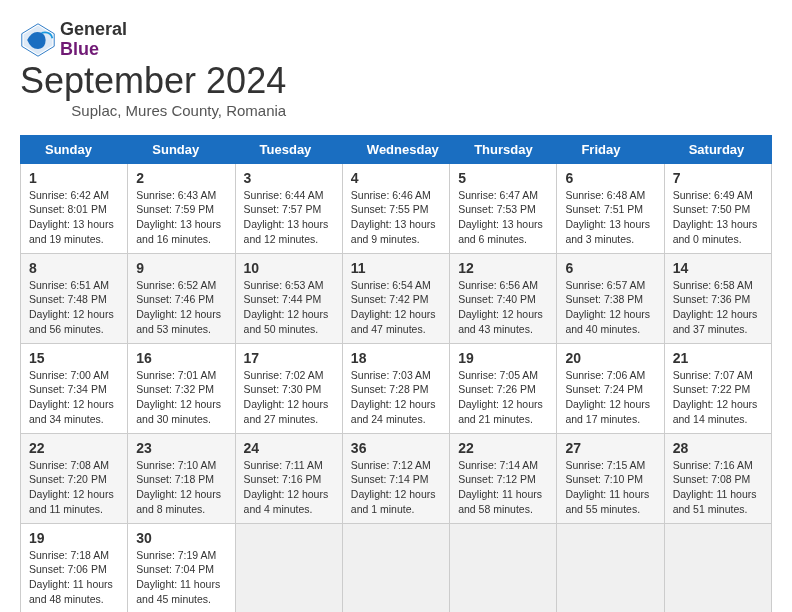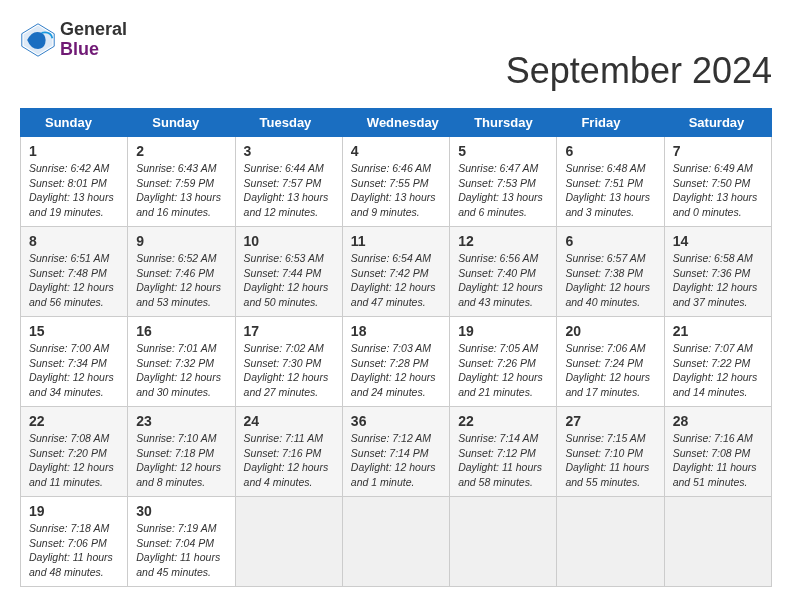--- a/index.html
+++ b/index.html
@@ -8,41 +8,41 @@
       background: #fff;
       width: 792px;
       min-height: 612px;
       padding: 20px;
     }
     .header-section {
       display: flex;
       justify-content: space-between;
       align-items: flex-start;
       margin-bottom: 16px;
+      flex-direction: column;
     }
     .logo {
       display: flex;
       align-items: center;
       gap: 4px;
     }
     .logo-text {
       font-size: 18px;
       font-weight: bold;
       color: #333;
       line-height: 1.1;
     }
     .logo-text .general { display: block; }
     .logo-text .blue { display: block; color: #701a75; }
     .logo-icon {
       width: 36px;
       height: 36px;
     }
     .title-section {
       text-align: right;
-      margin-top: 30px;
     }
     .calendar-title {
       font-size: 36px;
       font-weight: normal;
       color: #333;
     }
     .calendar-subtitle {
       font-size: 15px;
       color: #555;
     }
@@ -71,21 +71,20 @@
     .day-num {
       font-size: 14px;
       font-weight: bold;
       display: block;
       margin-bottom: 2px;
     }
     .day-info {
       font-size: 10.5px;
       line-height: 1.4;
       color: #333;
-      font-style: italic;
     }
     tbody tr:nth-child(odd) td {
       background: #fff;
     }
     tbody tr:nth-child(even) td {
       background: #f5f5f5;
     }
     .empty-cell {
       background: #f0f0f0 !important;
     }
@@ -101,20 +100,21 @@
       <path d="M8,20 Q14,8 24,12 Q30,16 28,24 Q26,30 20,30 Q12,30 8,20Z" fill="#1a6ec1"></path>
       <path d="M24,12 Q34,10 36,18" fill="none" stroke="#1a9ae1" stroke-width="2"></path>
     </svg>
     <div class="logo-text">
       <span class="general">General</span>
       <span class="blue">Blue</span>
     </div>
   </div>
   <div class="title-section">
     <div class="calendar-title">September 2024</div>
+    <div class="calendar-subtitle">Suplac, Mures County, Romania</div>
   </div>
 </div>
 
 <table>
   <thead>
     <tr>
       <th>Sunday</th>
       <th>Sunday</th>
       <th>Tuesday</th>
       <th>Wednesday</th>

